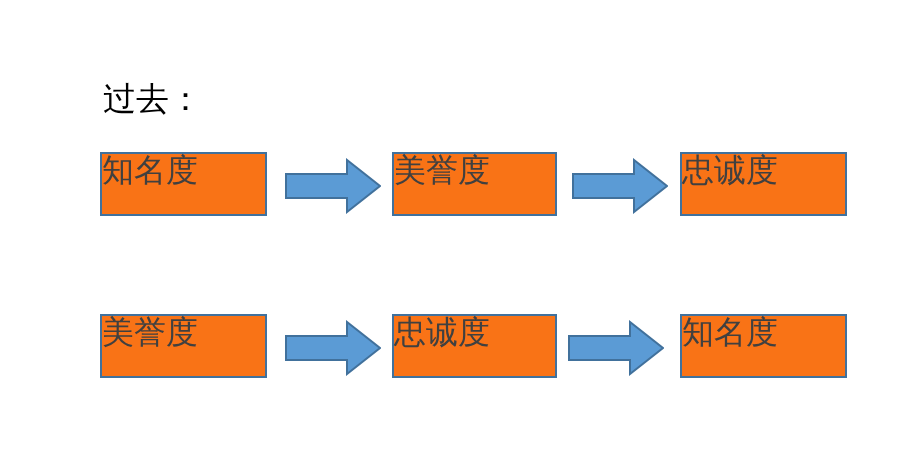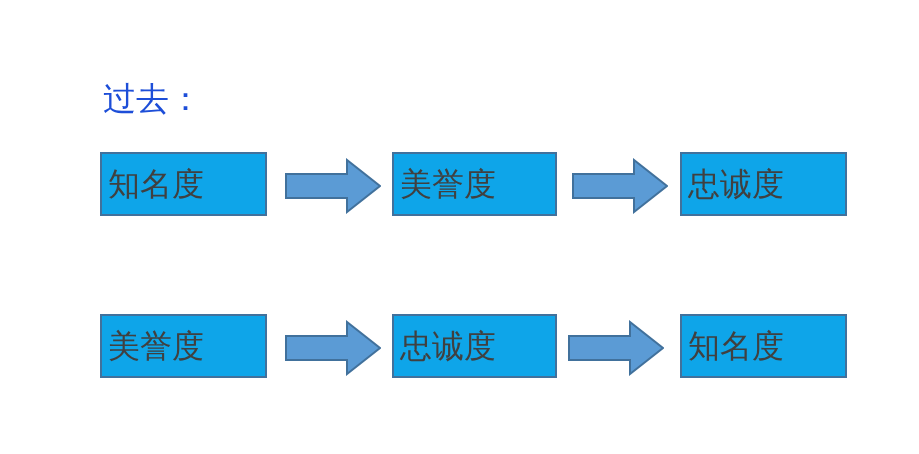--- a/index.html
+++ b/index.html
@@ -16,36 +16,36 @@
   .canvas {
     position: relative;
     width: 919px;
     height: 454px;
     background: #ffffff;
   }
   .section-label {
     position: absolute;
     font-size: 33px;
     line-height: 1;
-    color: #1d4ed8;
+    color: #000000;
     white-space: nowrap;
     letter-spacing: 0px;
   }
   .label-past  { left: 103px; top: 82px; }
   .label-now   { left: 103px; top: 250px; }
 
   .node-box {
     position: absolute;
     box-sizing: border-box;
-    background: #0ea5e9;
+    background: #f97316;
     border: 2px solid #41719C;
     display: flex;
-    align-items: center;
+    align-items: flex-start;
     justify-content: flex-start;
-    padding-left: 6px;
+    padding-left: 0;
   }
   .node-text {
     font-size: 32px;
     line-height: 1;
     color: #404040;
     white-space: nowrap;
   }
 
   
   .r1c1 { left: 100px; top: 152px; width: 167px; height: 64px; }

